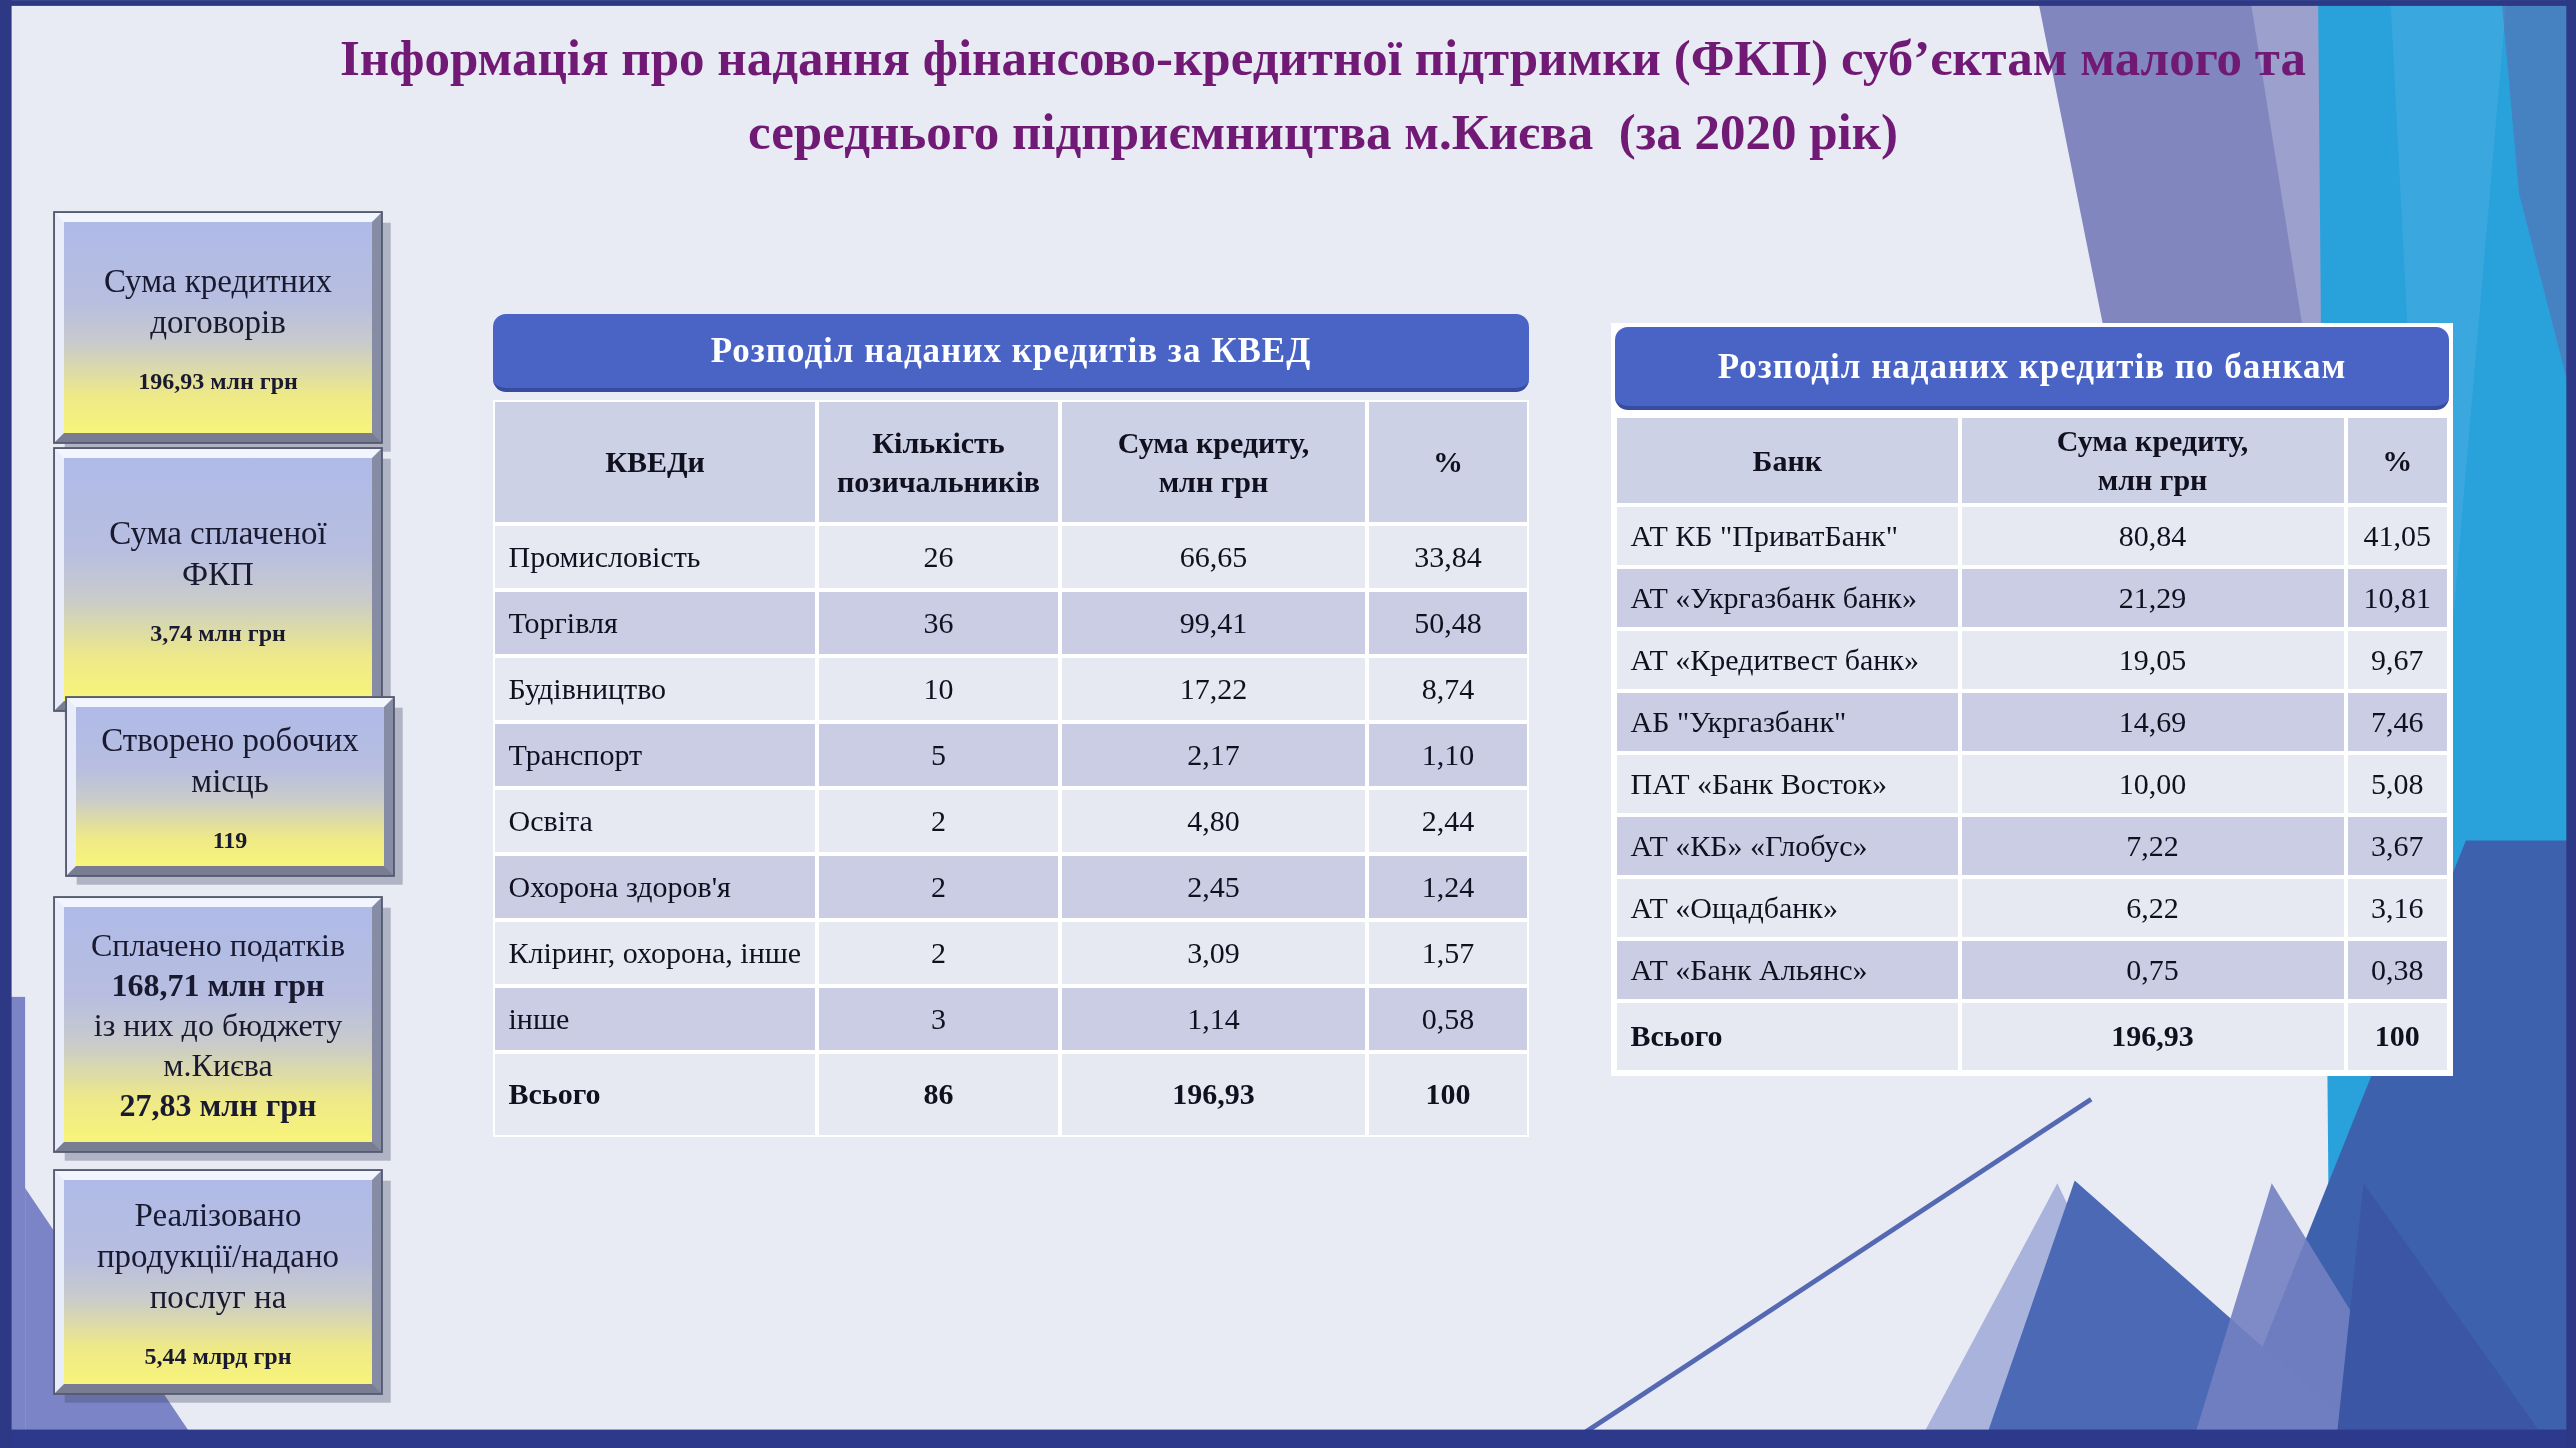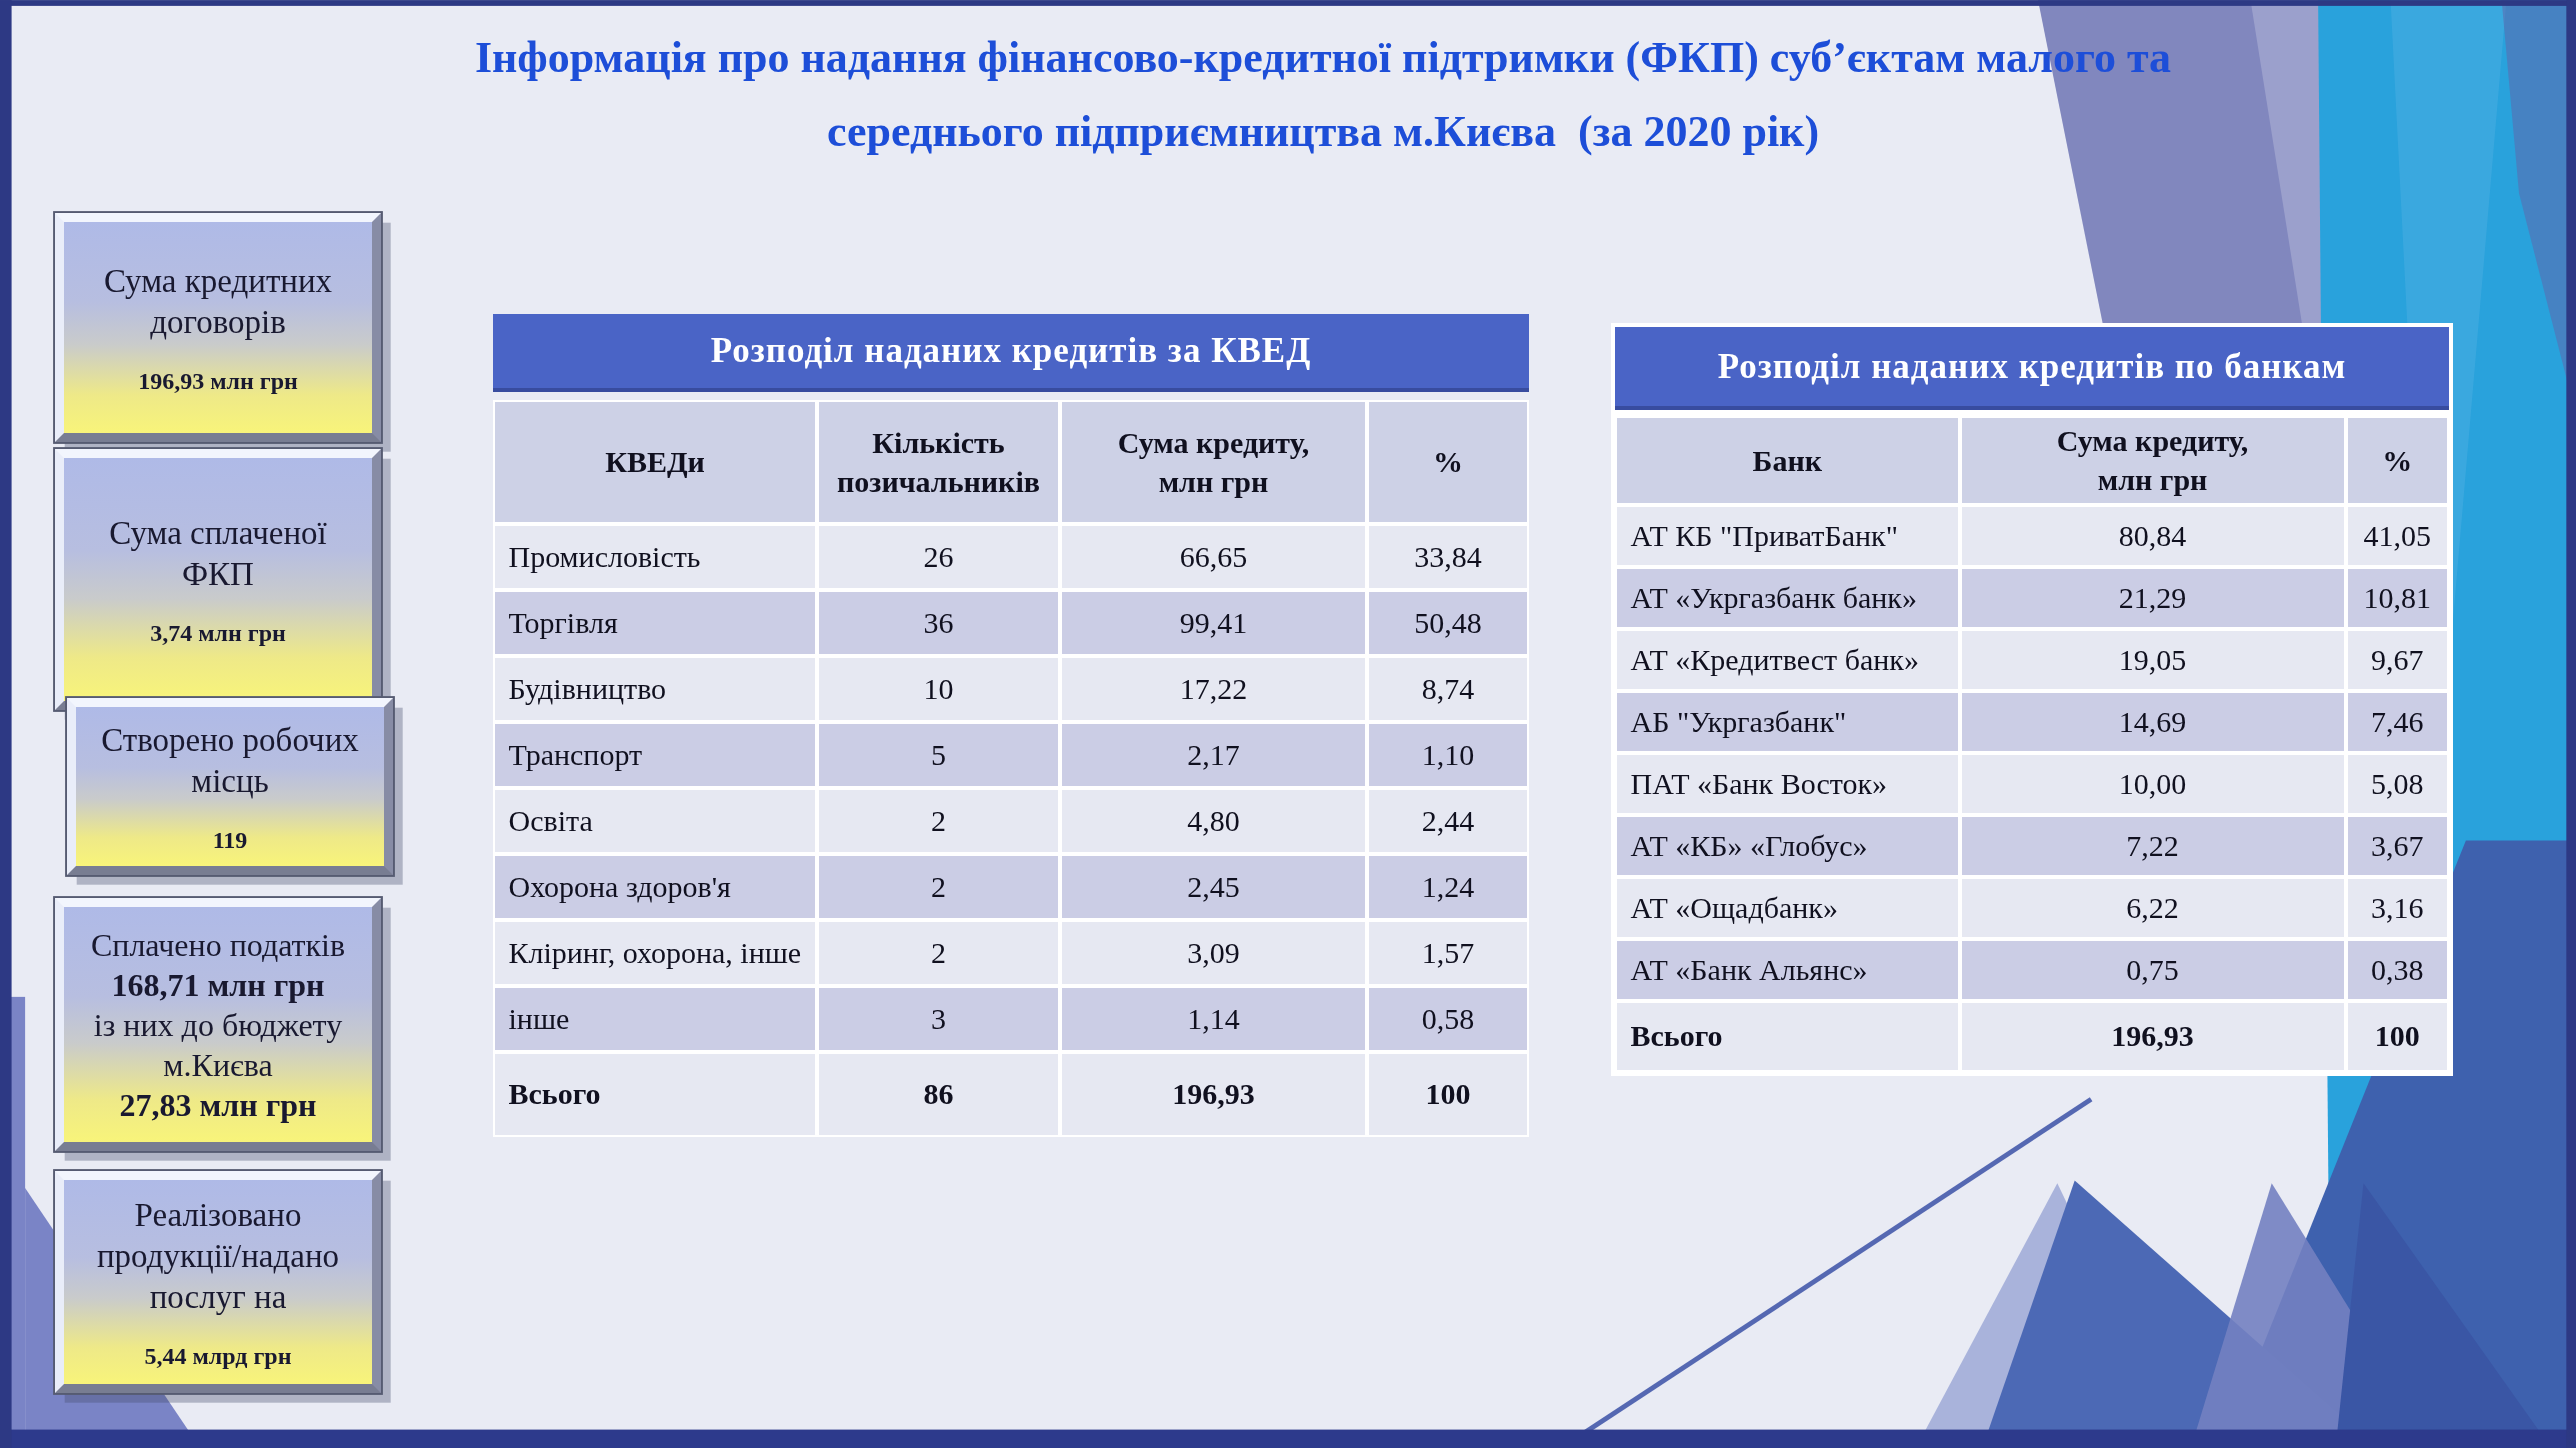--- a/index.html
+++ b/index.html
@@ -5,21 +5,21 @@
   html,body{margin:0;padding:0;background:#cfd2e0;}
   .slide{
     position:relative;width:2576px;height:1449px;overflow:hidden;
     background:#E9EBF4;
     font-family:"Liberation Serif","DejaVu Serif",serif;color:#10101F;
   }
   .deco{position:absolute;left:0;top:0;z-index:0;}
 
   .title{
     position:absolute;z-index:2;left:164px;top:21px;width:2318px;
-    text-align:center;font-weight:700;font-size:44px;line-height:74px;color:#1d4ed8;
+    text-align:center;font-weight:700;font-size:51px;line-height:74px;color:#701a75;
   }
 
   
   .kpi{
     position:absolute;z-index:2;left:55px;width:326px;box-sizing:border-box;
     border:9.7px solid;border-color:#F2F5FD #878CA5 #787D92 #E9EDF9;
     box-shadow:0 0 0 1.9px #565B72,9.7px 9.7px 0 rgba(70,75,105,0.35);
     background:linear-gradient(180deg,#AFBAE7 0%,#B7BEE0 38%,#C9CBCB 58%,#EEE988 82%,#F8F47A 100%);
     display:flex;flex-direction:column;justify-content:center;align-items:center;
     text-align:center;color:#191930;padding:5.8px 9.7px;
@@ -31,21 +31,21 @@
   #kpi-1{top:213px;height:229px;}
   #kpi-2{top:449px;height:261px;}
   #kpi-3{top:698px;height:177px;margin-left:12px;}
   #kpi-4{top:898px;height:253px;}
   #kpi-5{top:1171px;height:222px;}
 
   
   .tbl-head{
     background:#4A64C6;border-bottom:4.8px solid #384C9F;
     display:flex;align-items:center;justify-content:center;
-    color:#FFFFFF;font-size:35px;font-weight:700;letter-spacing:1px;
+    color:#FFFFFF;font-size:35px;font-weight:700;letter-spacing:1px;border-radius:13px;
   }
   table{width:100%;border-collapse:separate;border-spacing:0;table-layout:fixed;}
   th,td{border:2.9px solid #FFFFFF;vertical-align:middle;box-sizing:border-box;}
   th{background:#CDD1E6;font-size:30px;font-weight:700;text-align:center;
      white-space:pre-line;line-height:39px;padding:0 7.7px;}
   td{font-size:30px;text-align:center;background:#E6E8F2;padding:0 5.8px;}
   tbody tr:nth-child(even) td{background:#CBCDE5;}
   tr.total td{font-weight:700;}
 
   .kved{position:absolute;z-index:2;left:493px;top:314px;width:1036px;}

